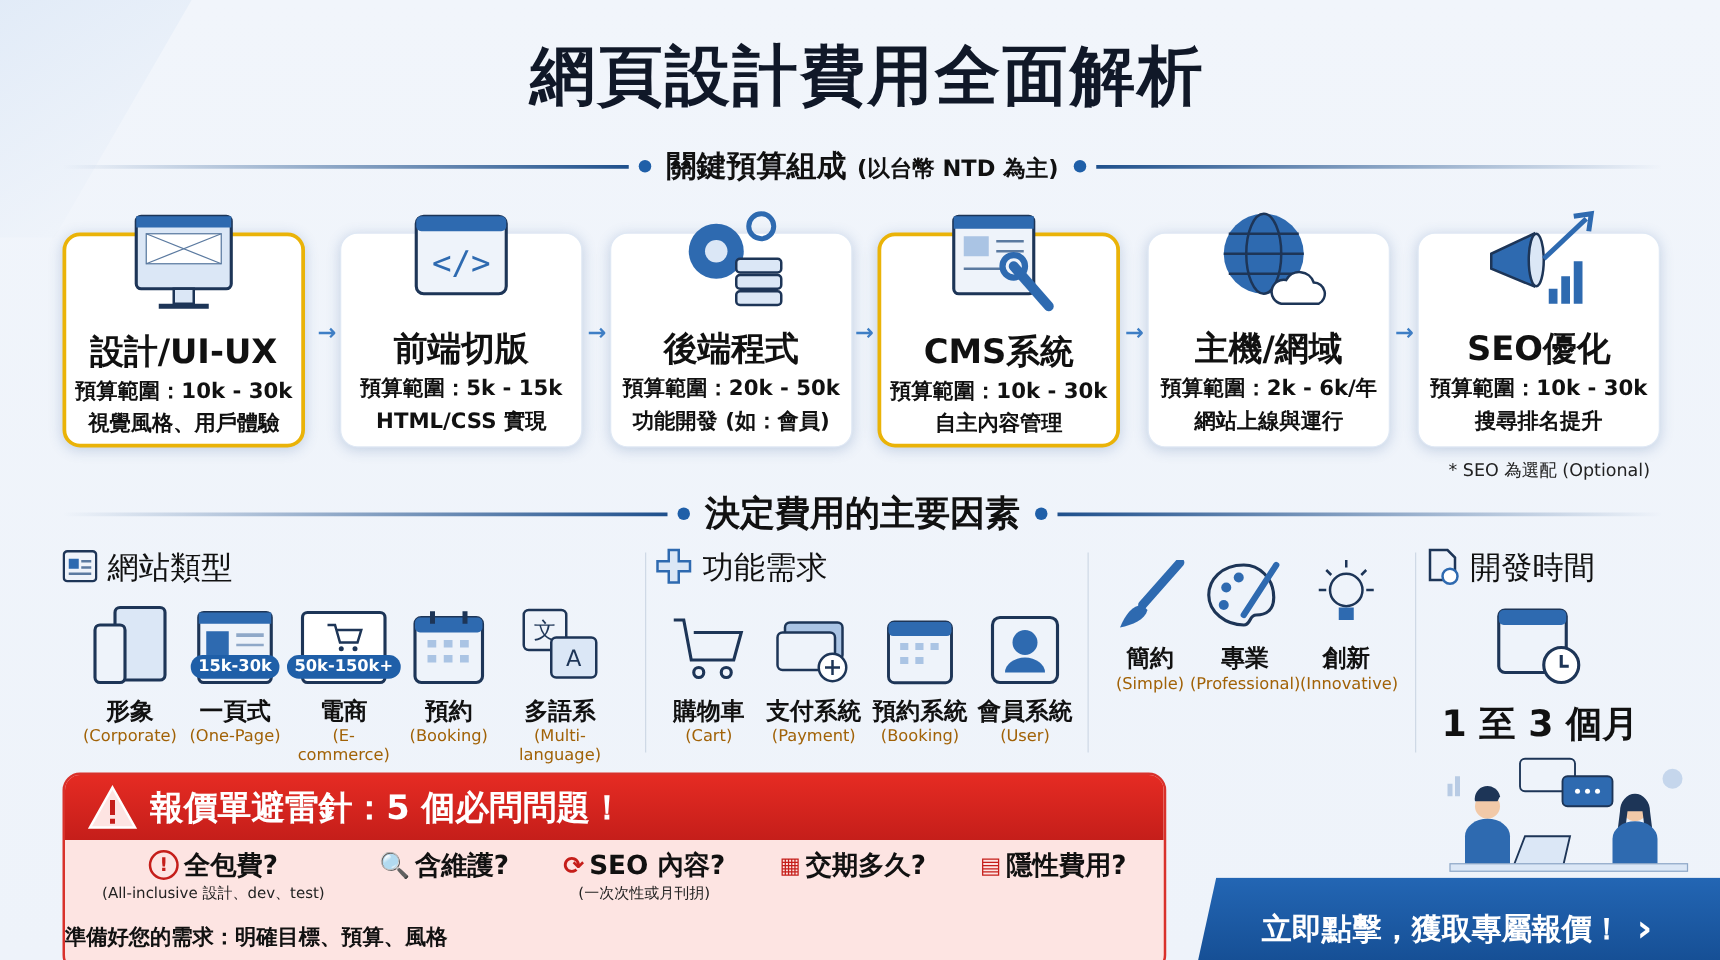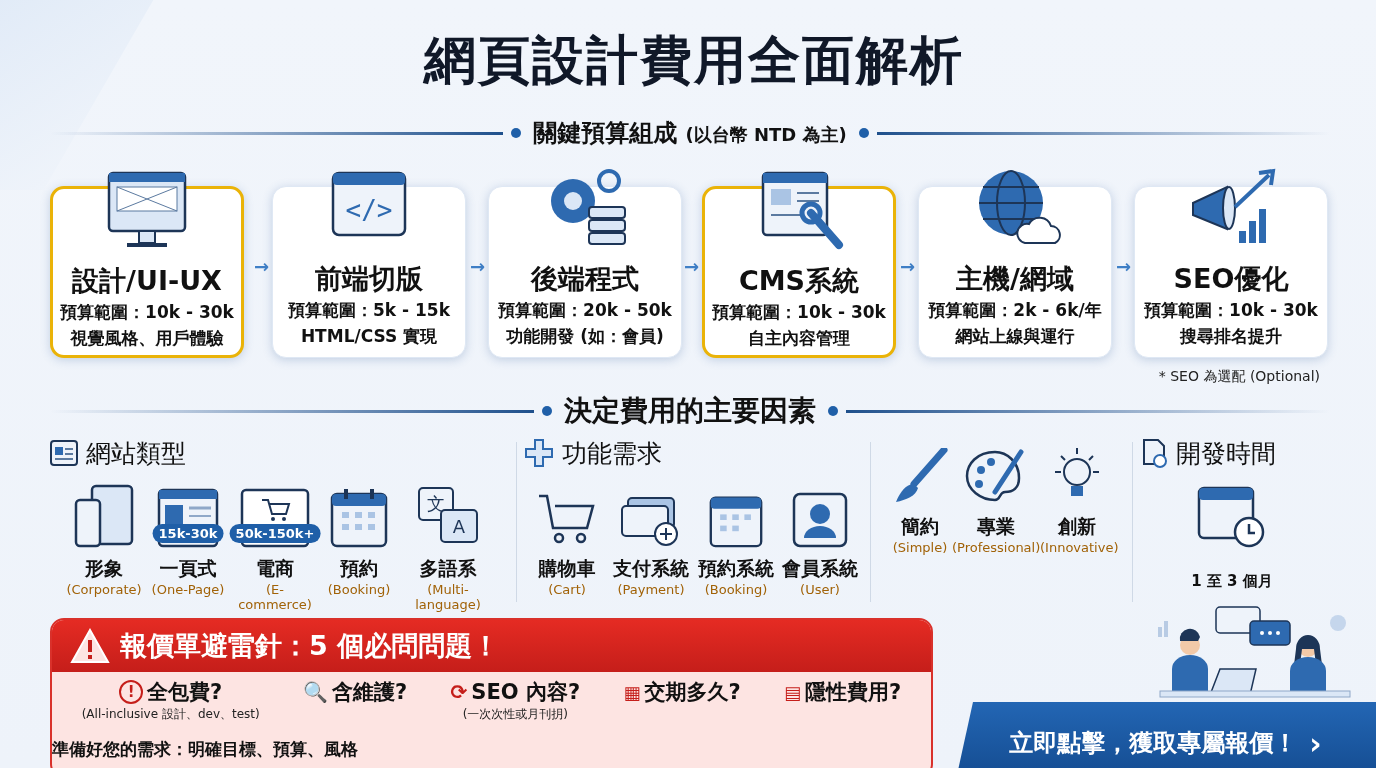--- a/index.html
+++ b/index.html
@@ -360,21 +360,21 @@
     <div class="items">
       <div class="fitem" style="width:160px">
         <div class="ic">
             <svg width="70" height="66" viewBox="0 0 70 66">
               <rect x="2" y="6" width="54" height="50" rx="5" fill="#eef3fa" stroke="#1d3557" stroke-width="2.5"></rect>
               <rect x="2" y="6" width="54" height="12" rx="4" fill="#2e6ab0"></rect>
               <circle cx="52" cy="50" r="14" fill="#fff" stroke="#1d3557" stroke-width="2.5"></circle>
               <path d="M52 42v9h6" stroke="#1d3557" stroke-width="2.5" fill="none"></path>
             </svg>
           </div>
-        <div class="lbl" style="font-size:15px;margin-top:24px">1 至 3 個月</div>
+        <div class="lbl" style="font-size:29px;margin-top:12px">1 至 3 個月</div>
       </div>
     </div>
   </div>
 </div>
 
 <div class="warn">
   <div class="wh">
       <svg width="40" height="36" viewBox="0 0 40 36">
         <path d="M20 2 L38 34 H2 Z" fill="#fde4e2" stroke="#fff" stroke-width="2"></path>
         <rect x="18" y="12" width="4" height="12" fill="#c51e1a"></rect>

